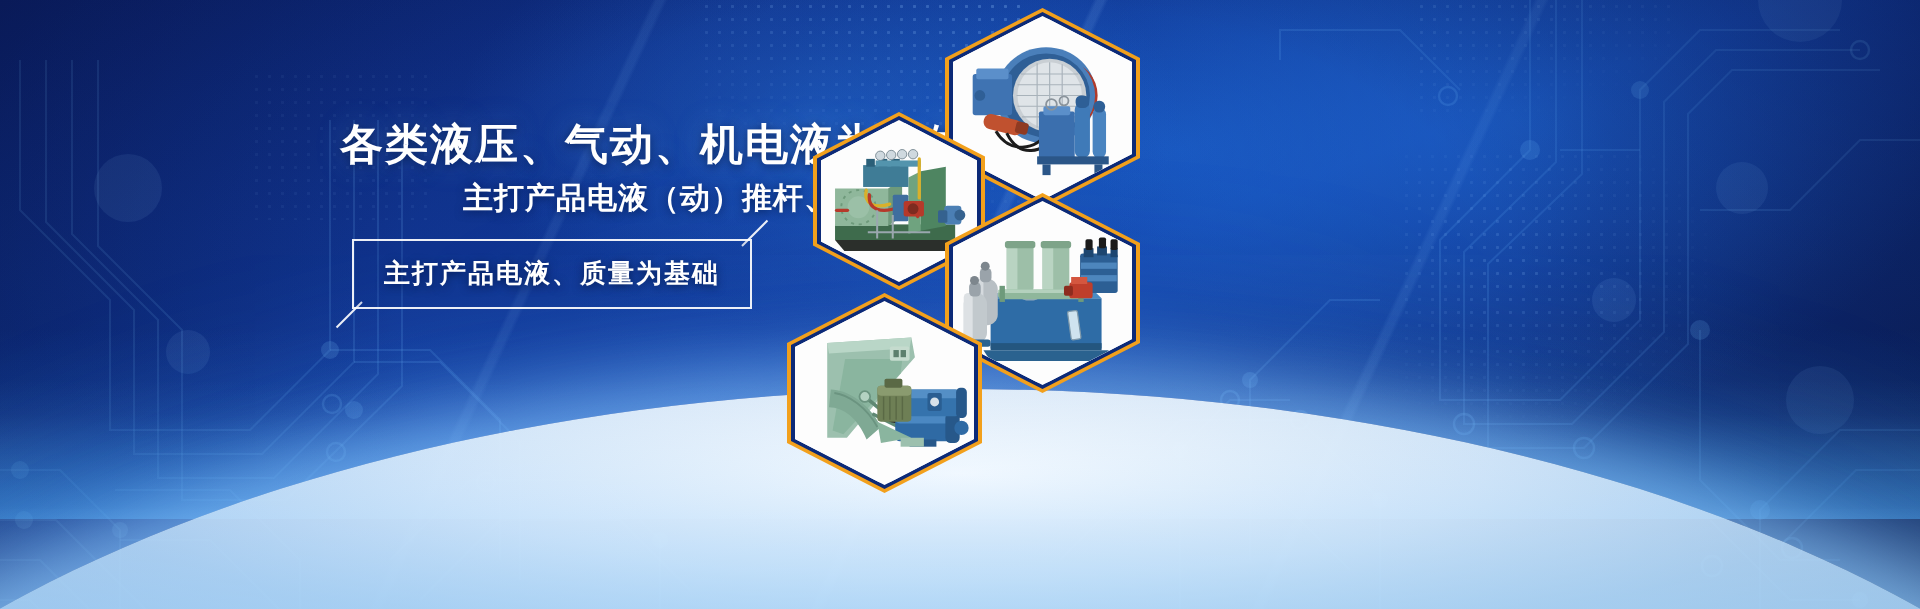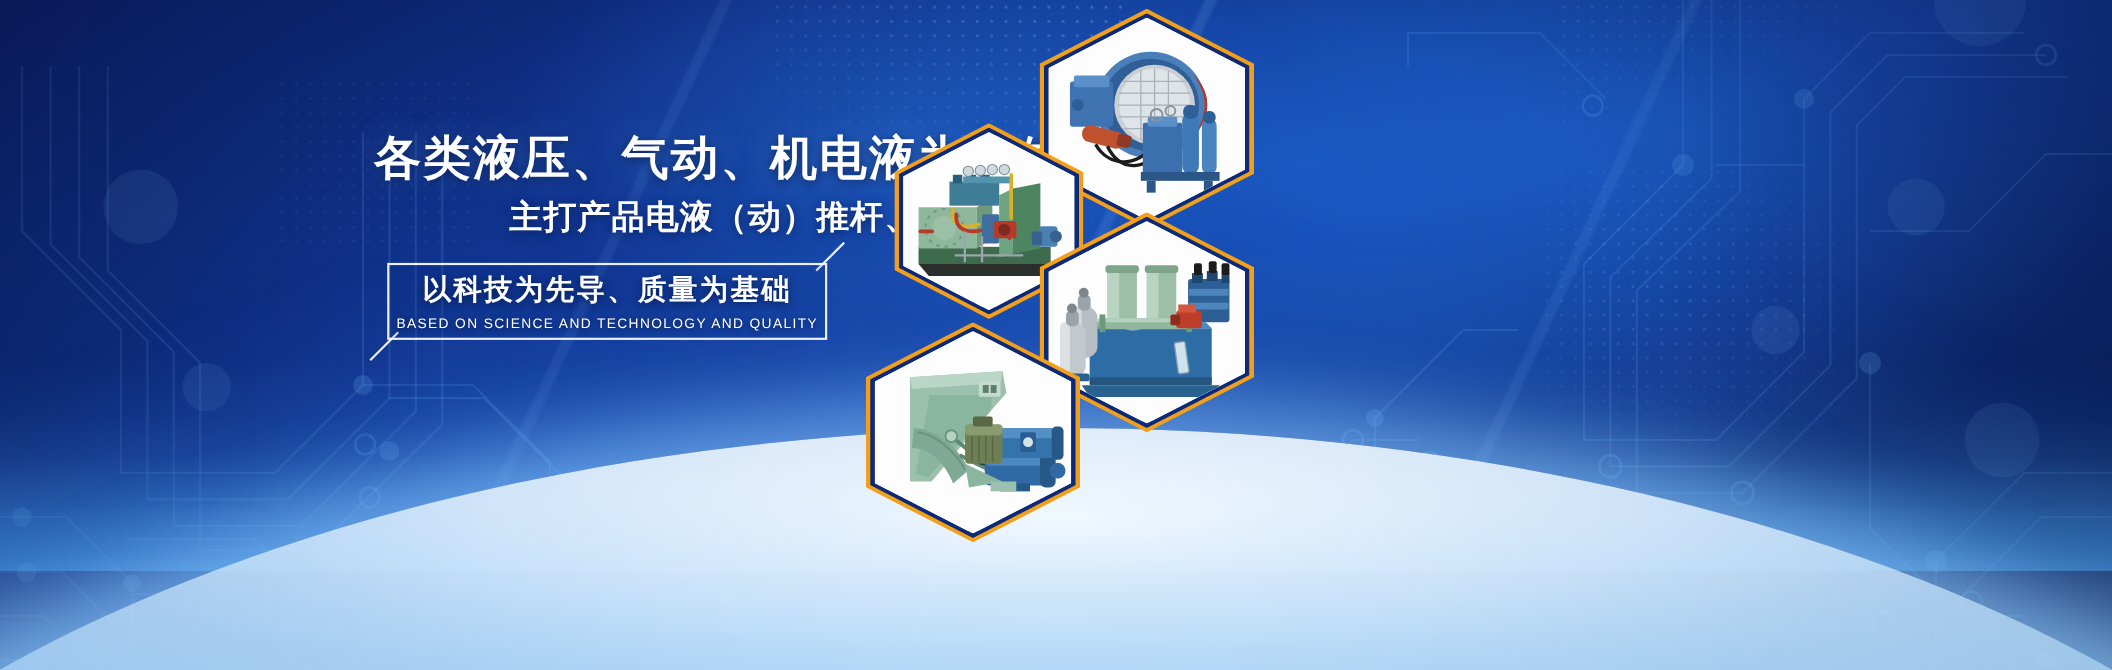--- a/index.html
+++ b/index.html
@@ -226,22 +226,21 @@
   <div class="globe-haze"></div>
 
   <div class="text-block">
     <div class="headline">各类液压、气动、机电液为一体</div>
     <div class="subline">主打产品电液（动）推杆、液压站</div>
 
     <div class="slogan-wrap">
       <div class="tick tick-l"></div>
       <div class="tick tick-r"></div>
       <div class="slogan-box">
-        <div class="slogan-cn">以科技为先导、质量为基础</div>
-        <div class="slogan-en">BASED ON SCIENCE AND TECHNOLOGY AND QUALITY</div>
+        <div class="slogan-cn">主打产品电液、质量为基础</div>
       </div>
     </div>
   </div>
 
   <div class="hex-cluster">
 
     <div class="hex hex-border" id="hex-valve">
       <div class="hex-inner"></div>
       <div class="hex-photo">
         <svg viewBox="0 0 200 200" xmlns="http://www.w3.org/2000/svg">

